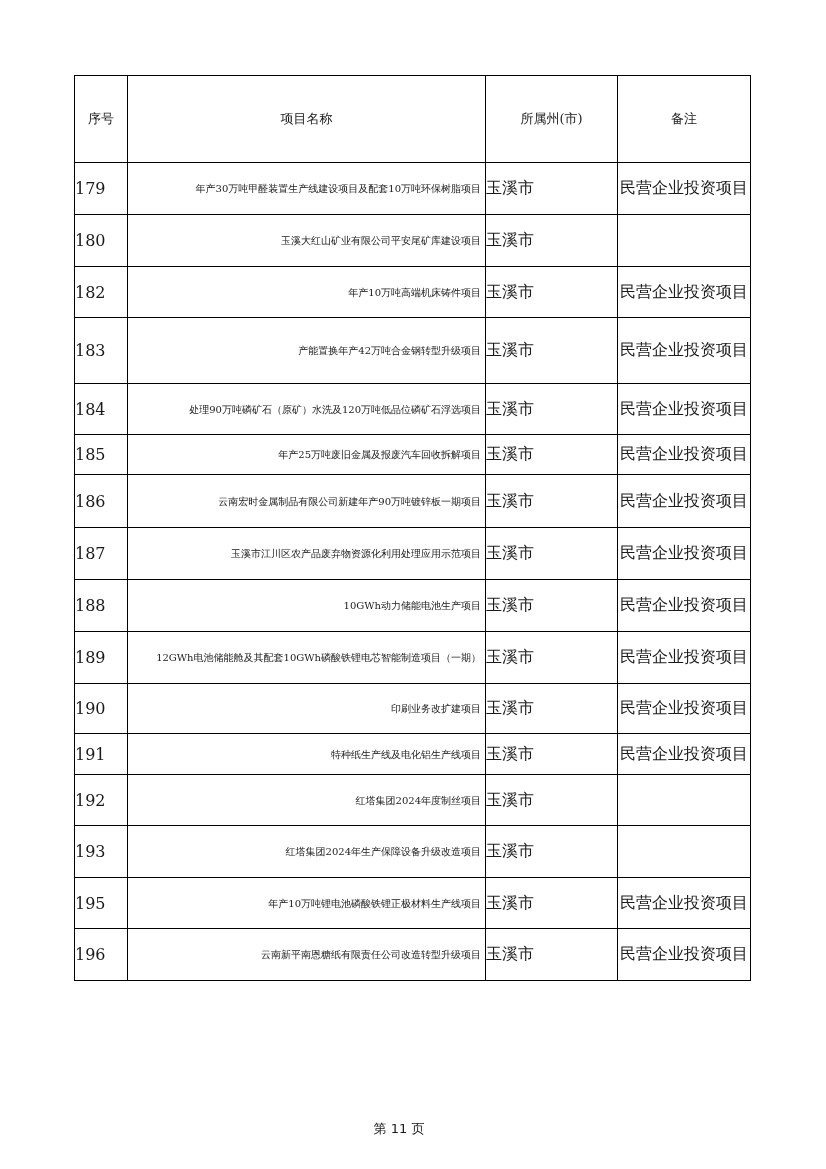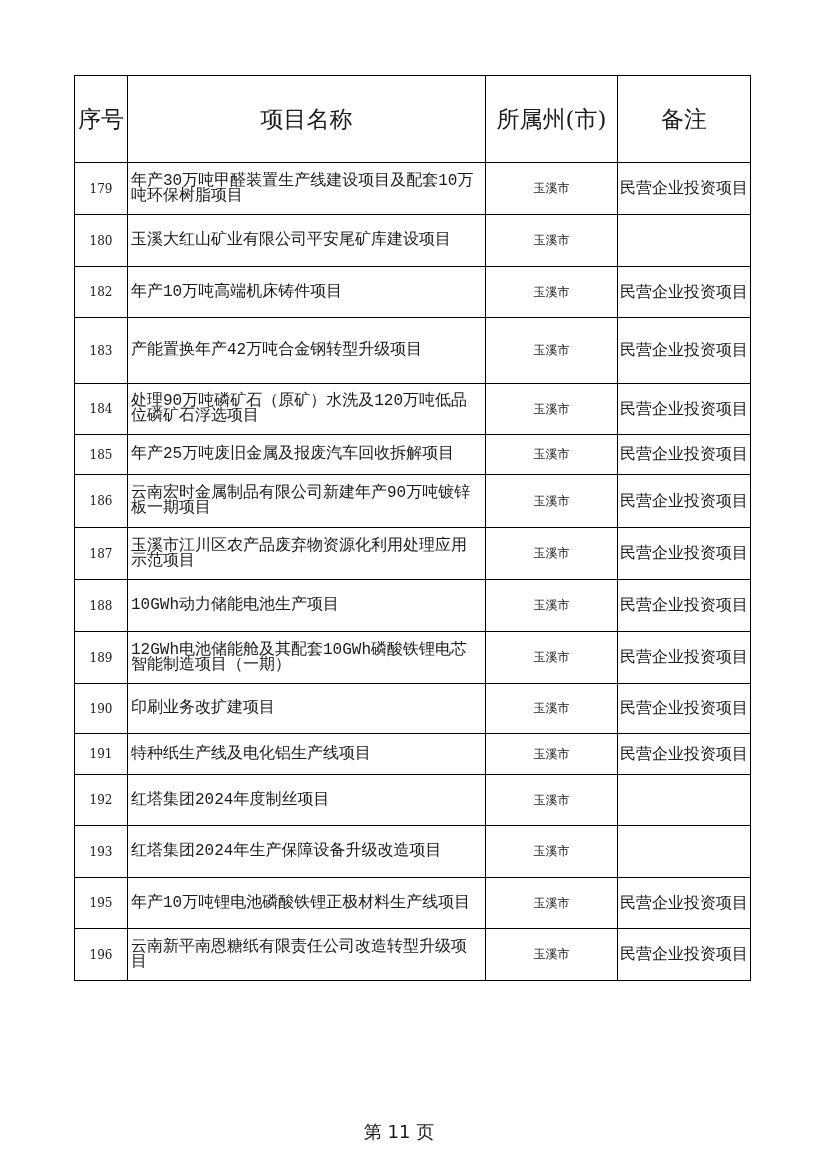--- a/index.html
+++ b/index.html
@@ -14,35 +14,35 @@
     border-collapse: collapse;
     table-layout: fixed;
   }
   .table td, .table th {
     border: 1.3px solid #000;
     padding: 0;
     vertical-align: middle;
     font-weight: normal;
   }
   .table th {
-    font-size: 23px;
+    font-size: 13px;
     text-align: center;
     height: 86px;
   }
   .col-no { width: 53px; }
   .col-name { width: 358px; }
   .col-city { width: 132px; }
   .col-note { width: 133px; }
-  .cell-no { text-align: center; font-size: 12px; }
-  .cell-name { text-align: left; font-size: 16px; padding-left: 3px !important; padding-right: 4px !important; line-height: 15px; font-family: Liberation Mono, monospace; }
-  .cell-city { text-align: center; font-size: 12px; }
+  .cell-no { text-align: left; font-size: 16px; }
+  .cell-name { text-align: right; font-size: 10px; padding-left: 3px !important; padding-right: 4px !important; line-height: 15px; }
+  .cell-city { font-size: 16px; }
   .cell-note { text-align: center; font-size: 16px; }
   .footer {
     position: absolute; left: 0; width: 798px; top: 1120px;
-    text-align: center; font-size: 18px;
+    text-align: center; font-size: 13px;
     font-family: "DejaVu Sans", "Liberation Sans", sans-serif;
   }
 </style>
 </head>
 <body>
 
 <table class="table">
   <colgroup>
     <col class="col-no">
       <col class="col-name">

